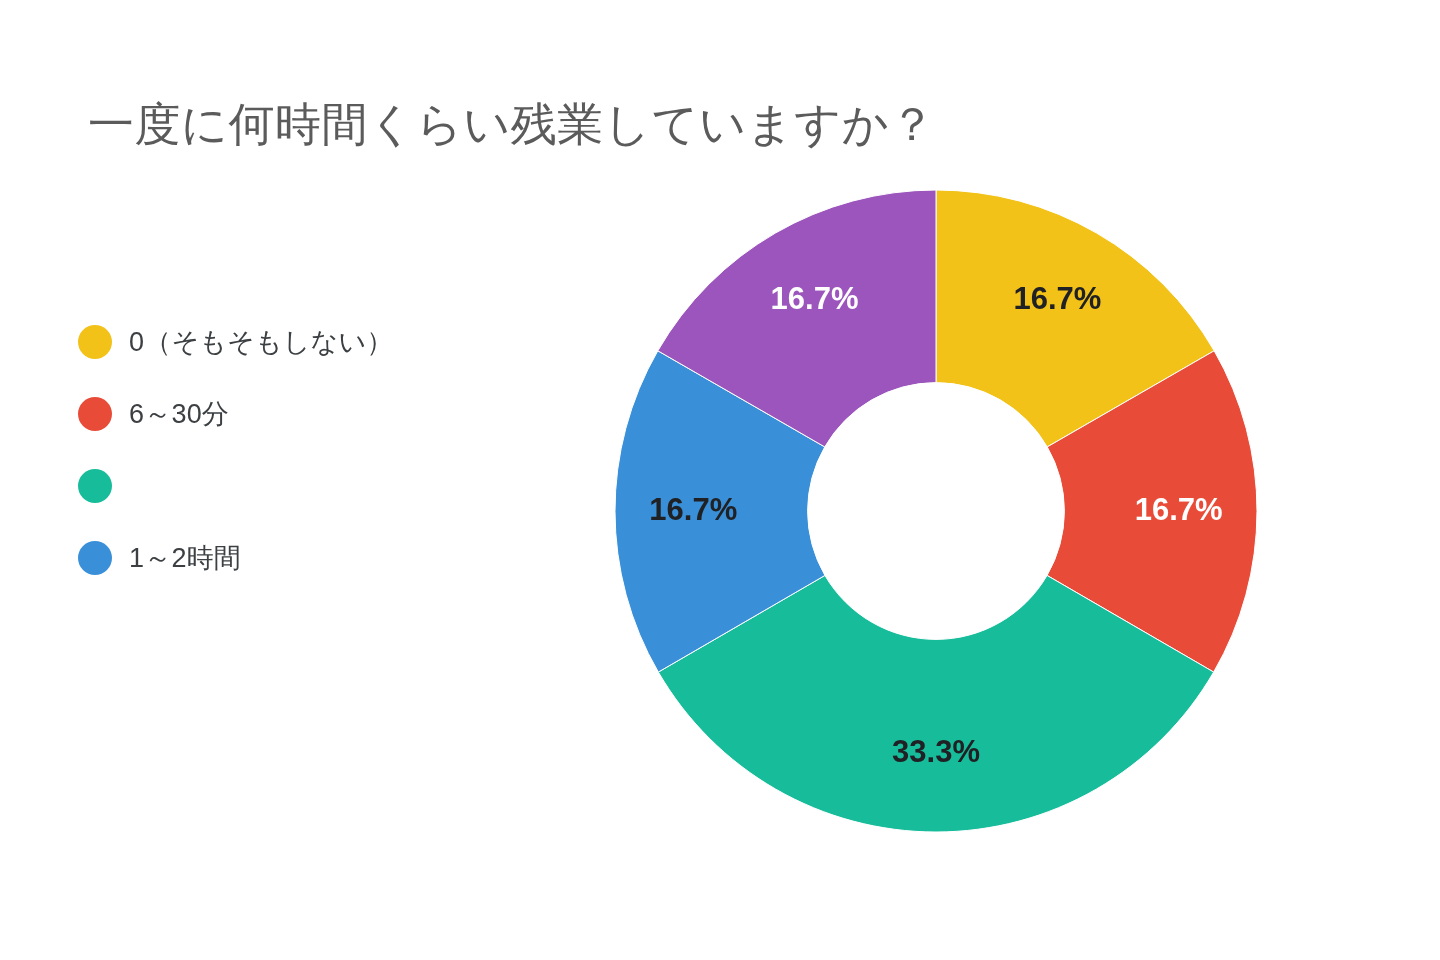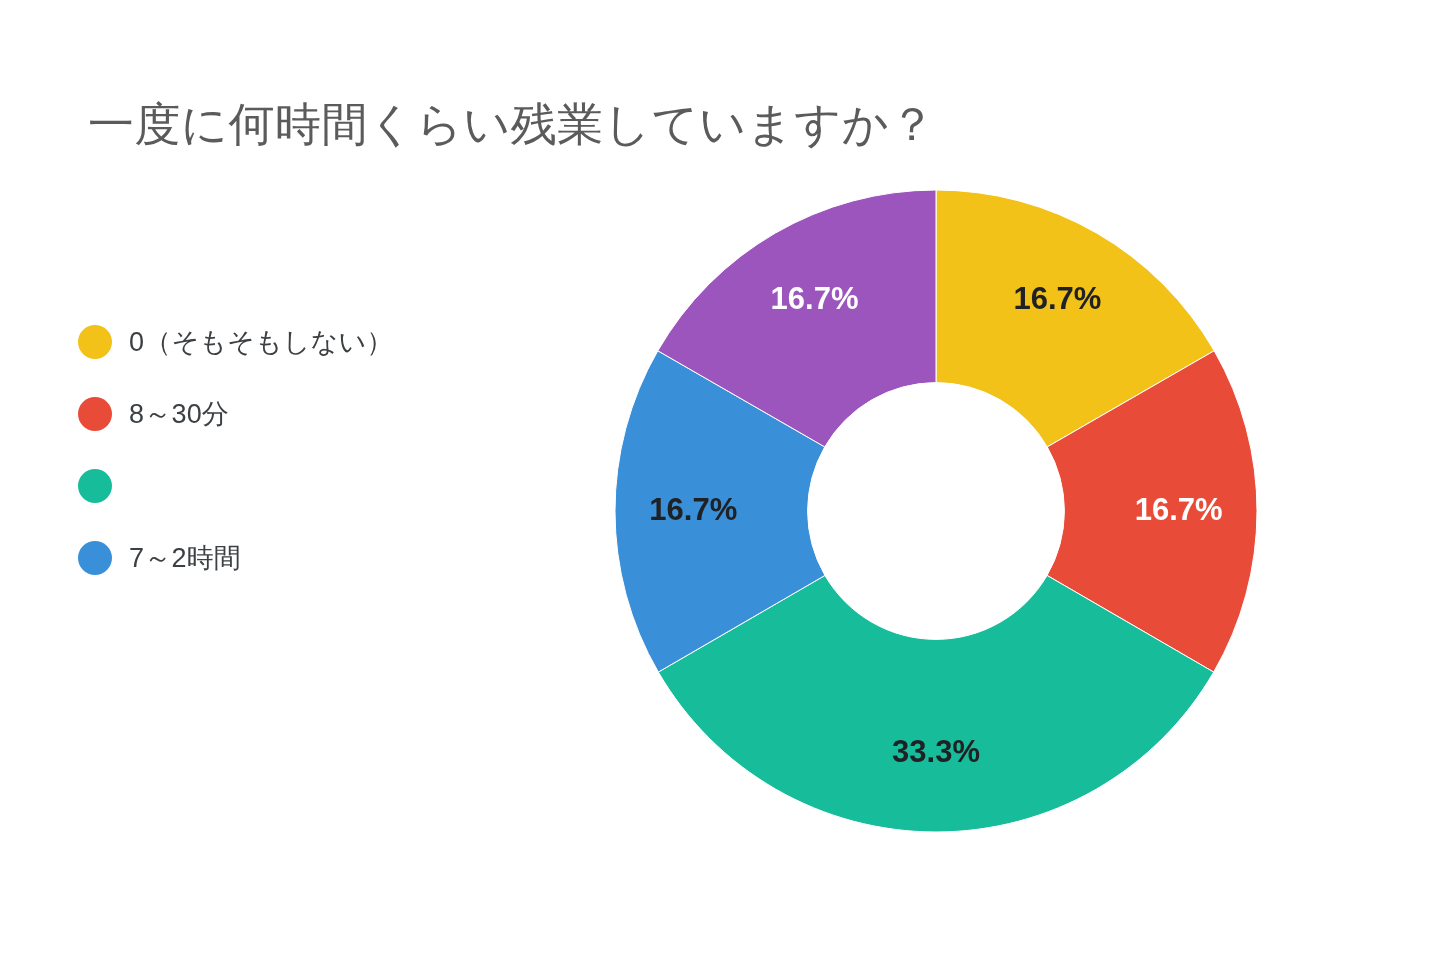--- a/index.html
+++ b/index.html
@@ -87,28 +87,28 @@
 
   <div id="chart-title">一度に何時間くらい残業していますか？</div>
 
   <div id="legend">
       <div class="legend-item">
         <span class="legend-swatch" style="background: rgb(242, 194, 24);"></span>
         <span class="legend-label">0（そもそもしない）</span>
       </div>
       <div class="legend-item">
         <span class="legend-swatch" style="background: rgb(232, 76, 56);"></span>
-        <span class="legend-label">8～30分</span>
+        <span class="legend-label">6～30分</span>
       </div>
       <div class="legend-item">
         <span class="legend-swatch" style="background: rgb(23, 189, 155);"></span>
       </div>
       <div class="legend-item">
         <span class="legend-swatch" style="background: rgb(57, 144, 216);"></span>
-        <span class="legend-label">7～2時間</span>
+        <span class="legend-label">1～2時間</span>
       </div>
     </div>
 
   <div id="donut-wrap">
     <svg id="donut-svg" viewBox="0 0 642 642">
       <g id="slices-group">
           <path d="M 321 0 A 321 321 0 0 1 599.1619097609051 160.79091174915803 L 432.26476390436204 256.9163646996632 A 128.4 128.4 0 0 0 321 192.6 Z" fill="#f2c218" stroke="#ffffff" stroke-width="1"></path>
           <path d="M 599.1619097609051 160.79091174915803 A 321 321 0 0 1 598.6577317688947 482.08129621080326 L 432.06309270755787 385.4325184843213 A 128.4 128.4 0 0 0 432.26476390436204 256.9163646996632 Z" fill="#e84c38" stroke="#ffffff" stroke-width="1"></path>
           <path d="M 598.6577317688947 482.08129621080326 A 321 321 0 0 1 43.34226823110538 482.0812962108034 L 209.93690729244216 385.43251848432135 A 128.4 128.4 0 0 0 432.06309270755787 385.4325184843213 Z" fill="#17bd9b" stroke="#ffffff" stroke-width="1"></path>
           <path d="M 43.34226823110538 482.0812962108034 A 321 321 0 0 1 42.83809023909481 160.79091174915808 L 209.73523609563793 256.91636469966323 A 128.4 128.4 0 0 0 209.93690729244216 385.43251848432135 Z" fill="#3990d8" stroke="#ffffff" stroke-width="1"></path>

